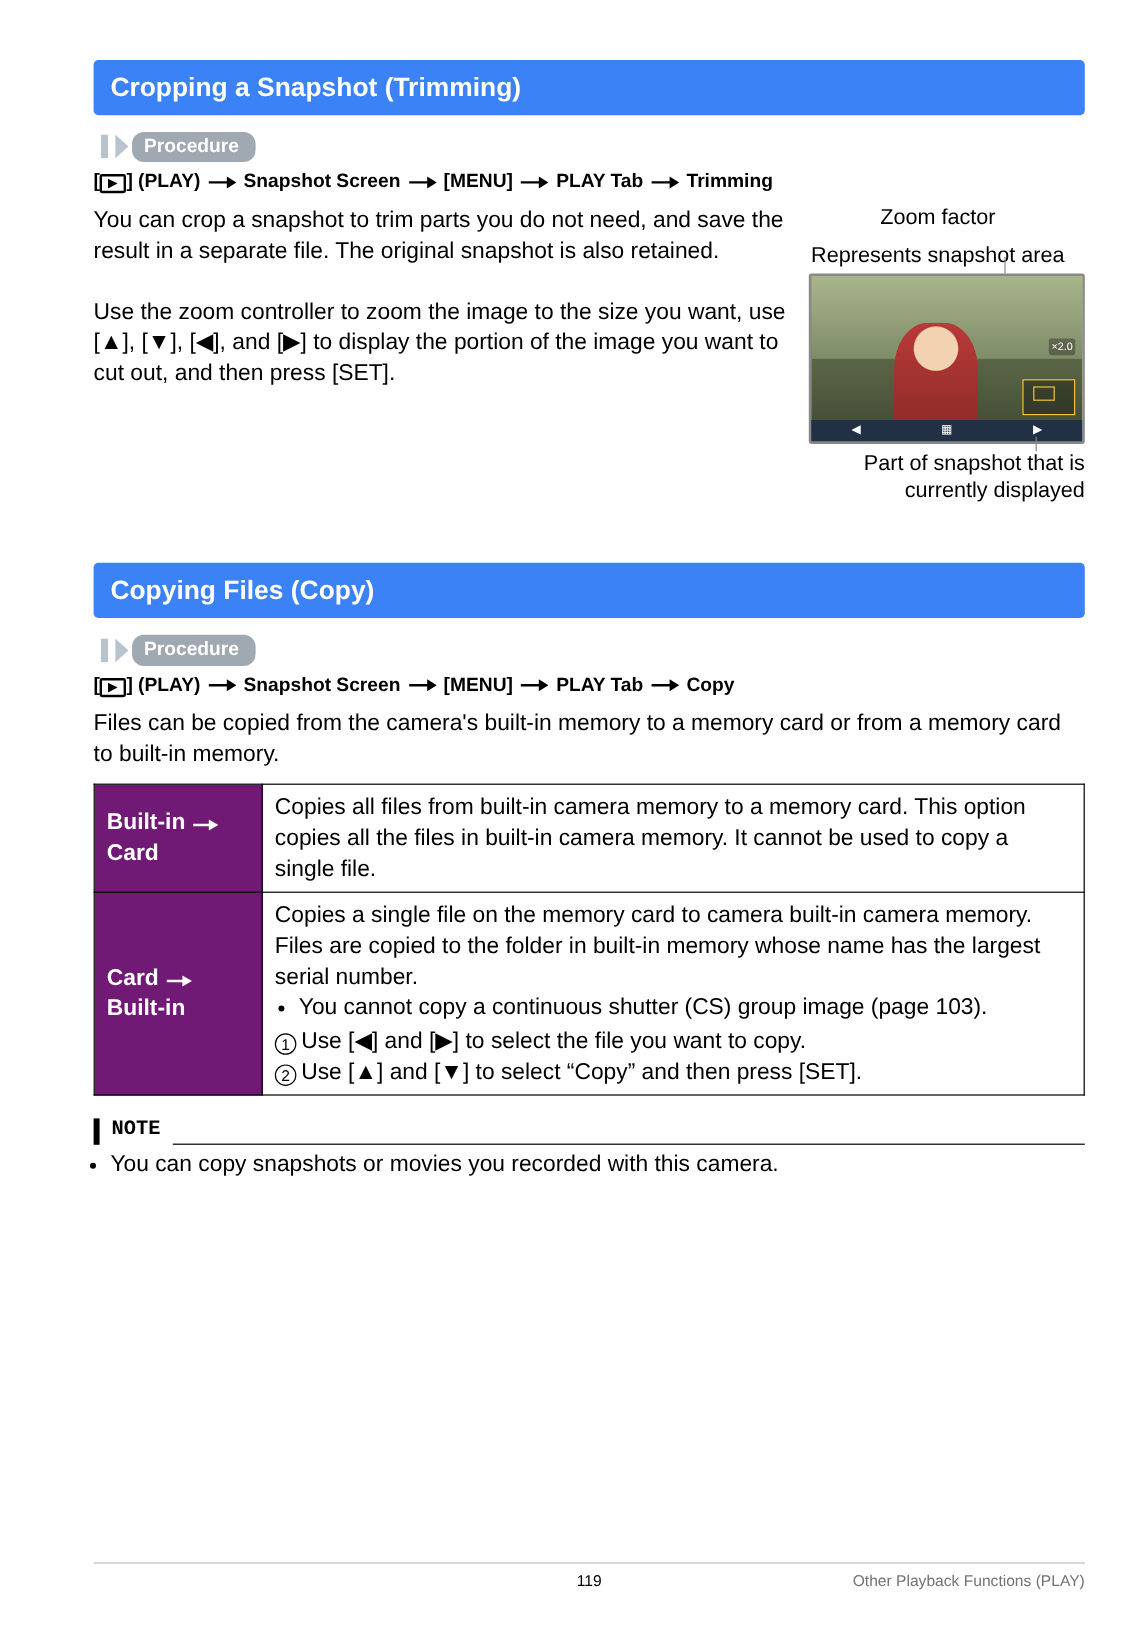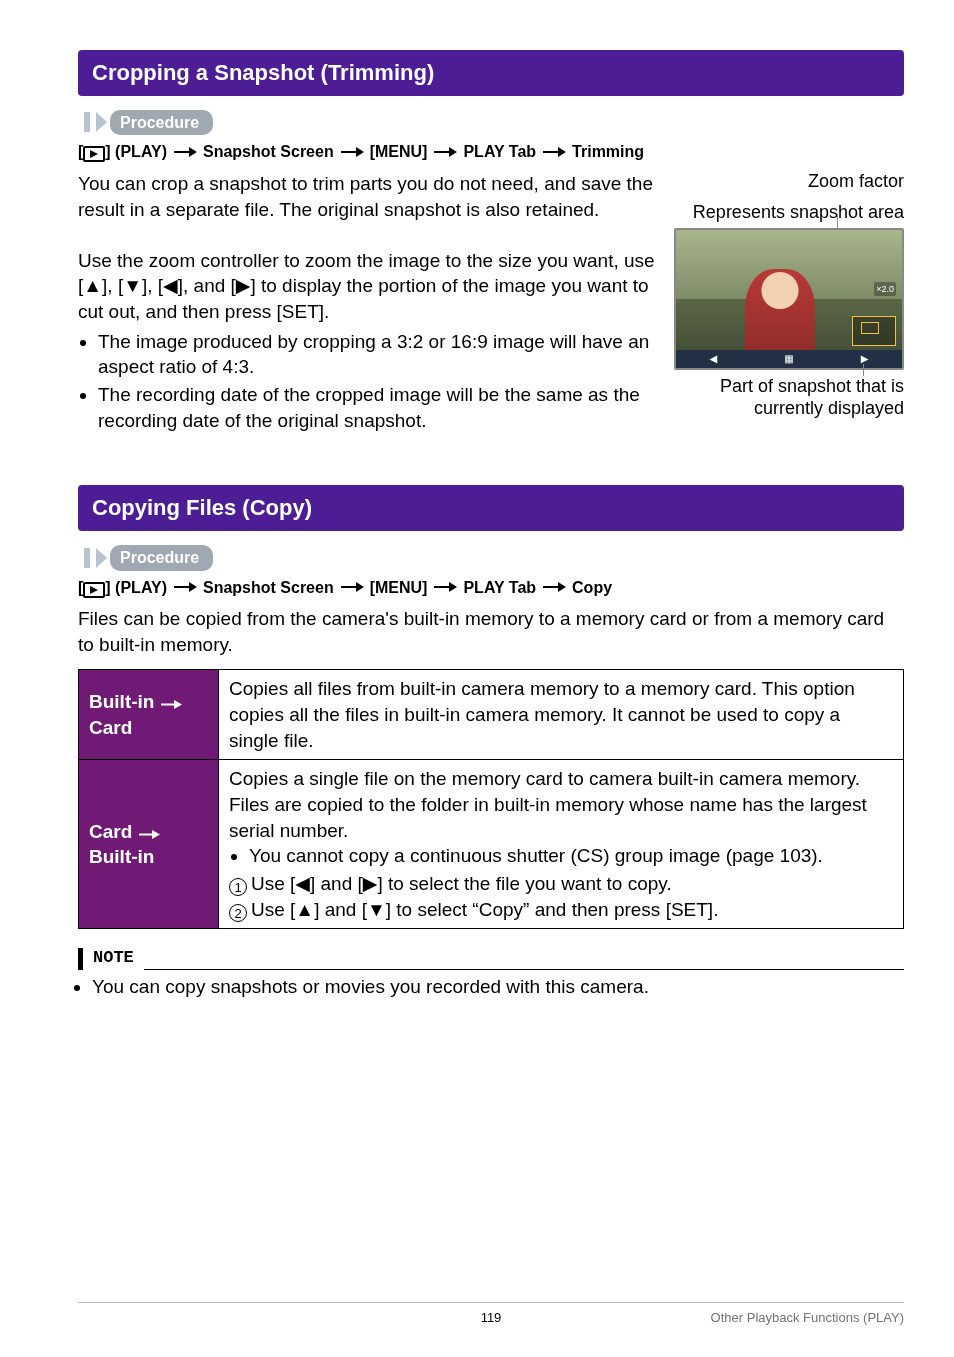--- a/index.html
+++ b/index.html
@@ -8,21 +8,21 @@
     width: 954px;
     height: 1357px;
     background: #fff;
     color: #000;
     position: relative;
     padding: 50px 50px 30px 78px;
     font-size: 19px;
     line-height: 1.35;
   }
   .section-header {
-    background: #4c1d95;
+    background: #3b82f6;
     color: #fff;
     font-weight: bold;
     font-size: 22px;
     padding: 8px 14px;
     border-radius: 4px;
     margin-bottom: 14px;
   }
   .procedure-row {
     display: flex;
     align-items: center;
@@ -66,21 +66,21 @@
     display:inline-flex;align-items:center;justify-content:center;
     width:22px;height:16px;border:2px solid #000;border-radius:2px;
     vertical-align: -2px;
   }
   .play-icon-box svg{display:block;}
   .two-col {
     display:flex; gap: 2px; align-items:flex-start;
   }
   .left-col { flex:1; }
   .right-col { width: 245px; flex:0 0 245px; }
-  .zoom-label, .rep-label { text-align:right; font-size:18px; line-height:1.2;}
+  .zoom-label, .rep-label { text-align:center; font-size:18px; line-height:1.2;}
   .thumb-wrap { position:relative; margin-top: 4px; }
   .thumb {
     width: 230px; height: 142px; margin-left:auto;
     border:2px solid #888; border-radius:2px; overflow:hidden;
     position:relative;
     background: linear-gradient(#6d7a56, #566143 60%, #3e4732);
   }
   .thumb .sky { position:absolute; inset:0 0 50% 0; background: linear-gradient(#a9b58a,#7f8c69);}
   .thumb .kid {
     position:absolute; left:46%; top:28%; transform:translateX(-50%);
@@ -194,24 +194,20 @@
       </svg>
     </span>
   <span>Trimming</span>
 </div>
 
 <div class="two-col">
   <div class="left-col">
     <p>You can crop a snapshot to trim parts you do not need, and save the result in a separate file. The original snapshot is also retained.</p>
     <br>
     <p>Use the zoom controller to zoom the image to the size you want, use [▲], [▼], [◀], and [▶] to display the portion of the image you want to cut out, and then press [SET].</p>
-    <ul class="bullets">
-      <li>The image produced by cropping a 3:2 or 16:9 image will have an aspect ratio of 4:3.</li>
-      <li>The recording date of the cropped image will be the same as the recording date of the original snapshot.</li>
-    </ul>
   </div>
   <div class="right-col">
     <div class="zoom-label">Zoom factor</div>
     <div class="rep-label" style="margin-top:10px;">Represents snapshot area</div>
     <div class="thumb-wrap lead-line-top lead-line-mid">
       <div class="thumb">
         <div class="sky"></div>
         <div class="kid"></div>
         <div class="zoomtag">×2.0</div>
         <div class="mini">

